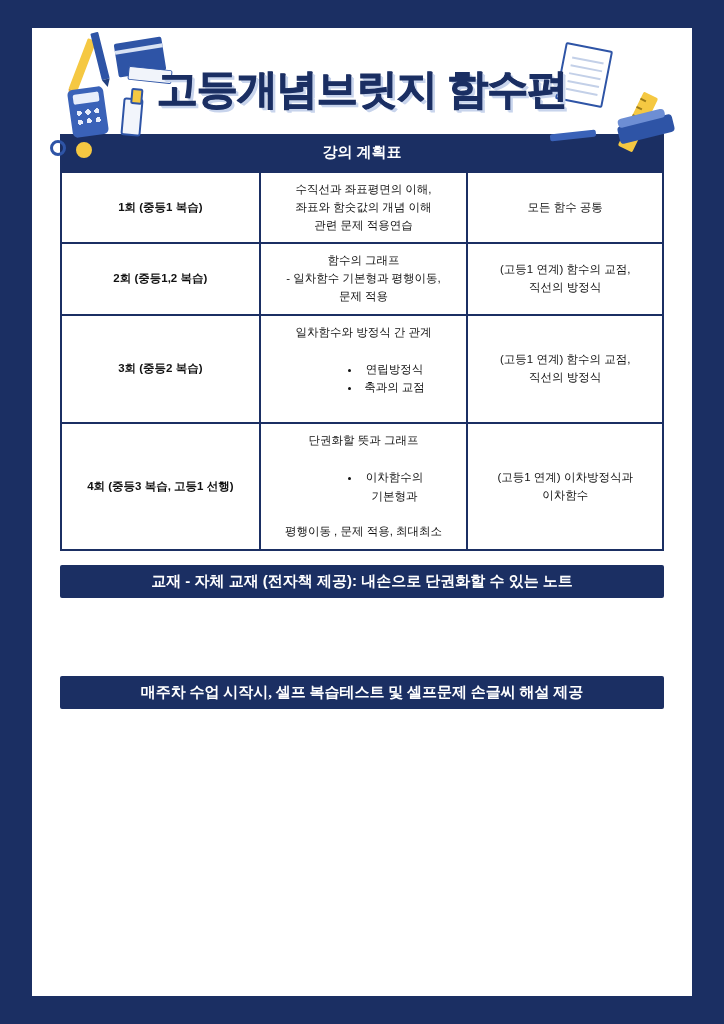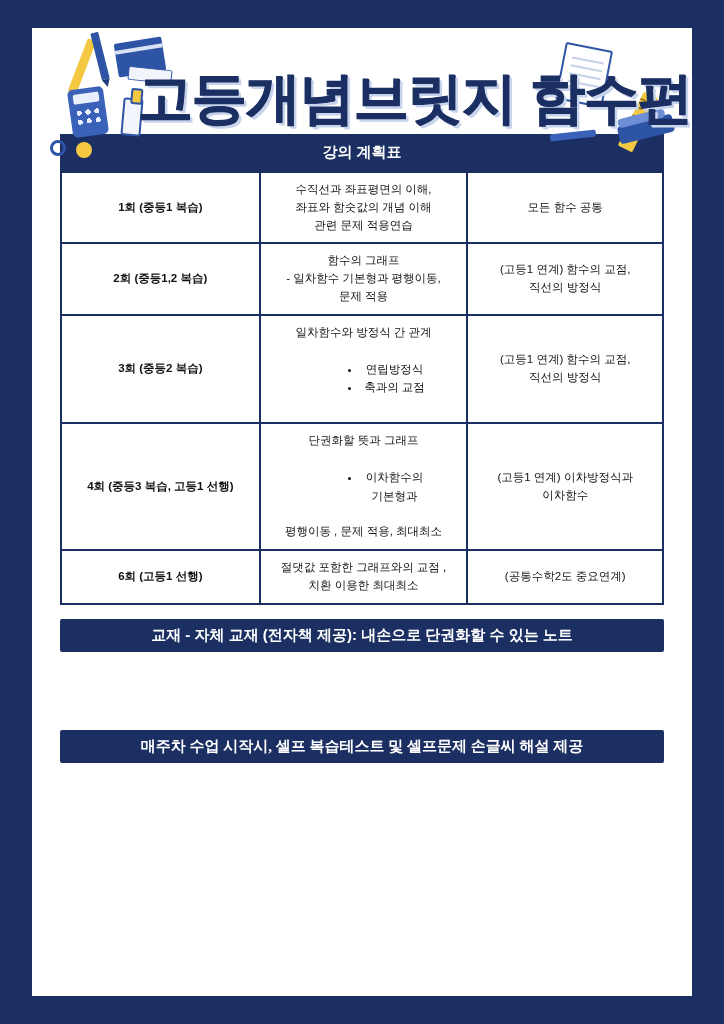--- a/index.html
+++ b/index.html
@@ -23,22 +23,22 @@
   }
   
   .header {
     position: relative;
     height: 106px;
     width: 100%;
   }
   .title {
     position: absolute;
     left: 0; right: 0; top: 34px;
-    text-align: right;
-    font-size: 55px;
+    text-align: center;
+    font-size: 41px;
     font-weight: 700;
     letter-spacing: -1px;
     color: #1b2f63;
     -webkit-text-stroke: 1px #1b2f63;
     text-shadow:
        2px 2px 0 #c8d4ec,
        3px 3px 0 #c8d4ec;
   }
   
   .deco { position: absolute; }
@@ -270,30 +270,20 @@
               </ul>
               <div>평행이동 , 문제 적용, 최대최소</div>
             </td>
             <td class="col-c">
               <div>(고등1 연계) 이차방정식과</div>
               <div>이차함수</div>
             </td>
           </tr>
 
 
-          <tr>
-            <td class="col-a">6회 (고등1 선행)</td>
-            <td class="col-b">
-              <div>절댓값 포함한 그래프와의 교점 ,</div>
-              <div>치환 이용한 최대최소</div>
-            </td>
-            <td class="col-c">
-              <div>(공통수학2도 중요연계)</div>
-            </td>
-          </tr>
 
         </tbody>
       </table>
 
       <div class="notice">교재 - 자체 교재 (전자책 제공): 내손으로 단권화할 수 있는 노트</div>
       <div class="notice second">매주차 수업 시작시, 셀프 복습테스트 및 셀프문제 손글씨 해설 제공</div>
 
     </div>
   </div>
 </div>

